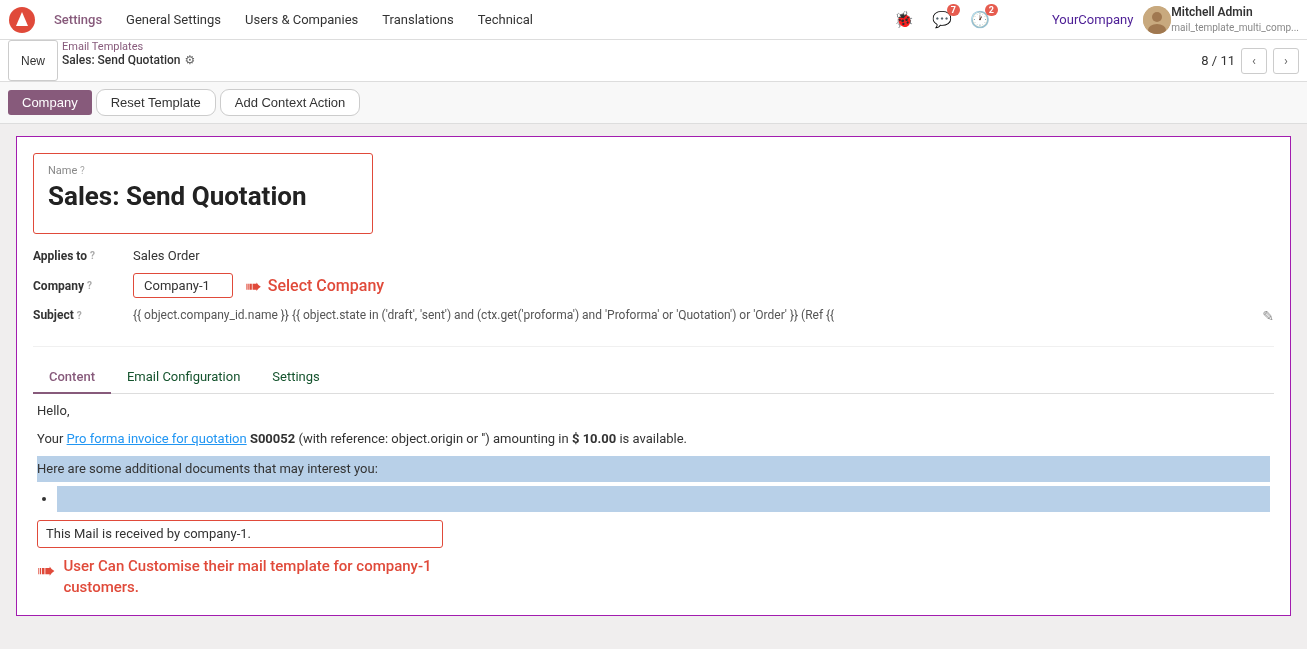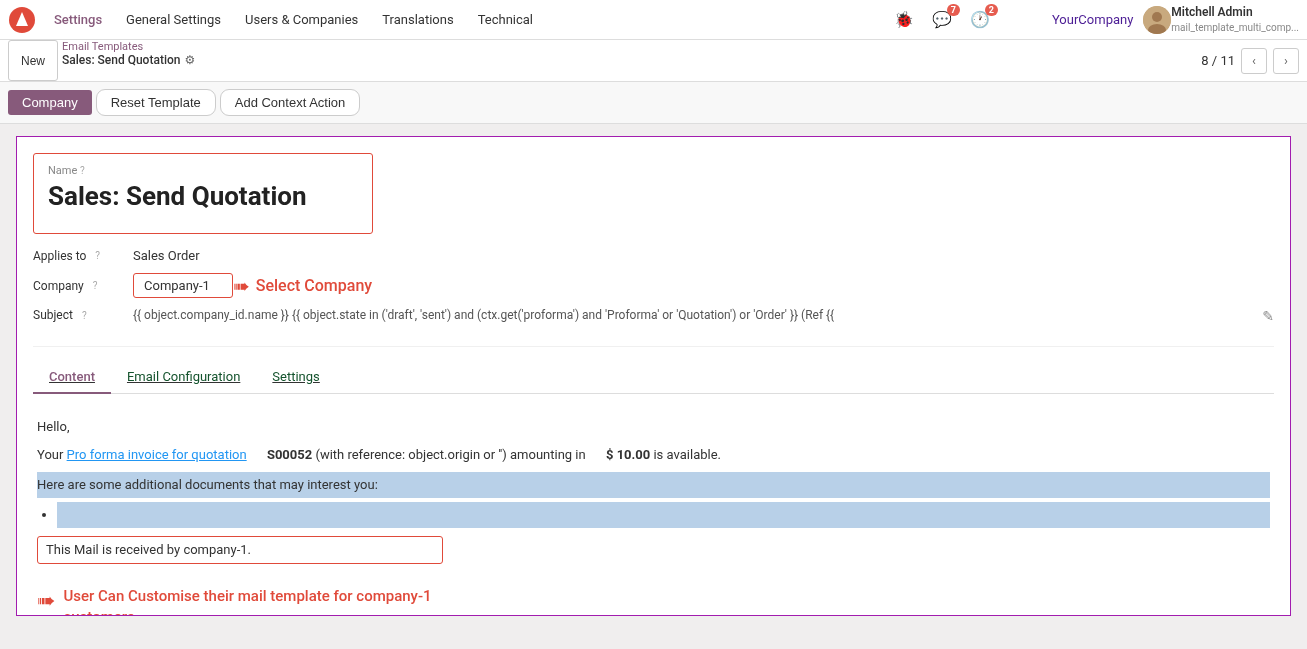--- a/index.html
+++ b/index.html
@@ -213,42 +213,43 @@
     }
 
     
     .field-row {
       display: flex;
       align-items: center;
       margin-bottom: 10px;
       gap: 0;
     }
     .field-label {
-      font-weight: 400;
+      font-weight: 700;
       font-size: 12px;
       color: #333;
       min-width: 100px;
       display: flex;
       align-items: center;
-      gap: 9px;
+      gap: 3px;
     }
     .field-help {
       font-size: 10px;
       color: #aaa;
       vertical-align: super;
     }
     .field-value {
       font-size: 13px;
       color: #333;
     }
 
     
     .company-field-wrapper {
       display: flex;
       align-items: center;
+      gap: 12px;
     }
     .company-value-box {
       border: 1.5px solid #e04a3a;
       border-radius: 3px;
       padding: 4px 10px;
       font-size: 13px;
       color: #333;
       min-width: 100px;
     }
     .arrow-annotation {
@@ -288,22 +289,21 @@
       color: #888;
       cursor: pointer;
       font-size: 14px;
       margin-left: auto;
     }
 
     
     .tabs {
       display: flex;
       border-bottom: 1px solid #ddd;
-      margin-bottom: 16px;
-      text-decoration: underline;
+      margin-bottom: 0;
     }
     .tab {
       padding: 8px 16px;
       font-size: 13px;
       cursor: pointer;
       border-bottom: 2px solid transparent;
       color: #14532d;
       margin-bottom: -1px;
     }
     .tab.active {
@@ -313,21 +313,21 @@
     }
 
     
     .content-body {
       font-size: 13px;
       color: #333;
       line-height: 1.7;
       padding: 6px 4px;
     }
     .content-body p { margin-bottom: 6px; }
-    .bold-text { font-weight: 700; margin-left: 17px; }
+    .bold-text { font-weight: 700; }
     .highlight-bar {
       background: #b8d0e8;
       padding: 2px 0;
       display: block;
       margin-bottom: 4px;
     }
     .bullet-list {
       margin-left: 20px;
       margin-bottom: 8px;
     }
@@ -344,21 +344,21 @@
       margin-bottom: 4px;
     }
     .annotation-row {
       display: flex;
       align-items: flex-start;
       gap: 10px;
     }
     .annotation-block {
       display: flex;
       flex-direction: column;
-      gap: 16px;
+      gap: 2px;
     }
     .annotation-description {
       color: #e04a3a;
       font-size: 15px;
       font-weight: 500;
       line-height: 1.4;
       max-width: 380px;
     }
 
     

